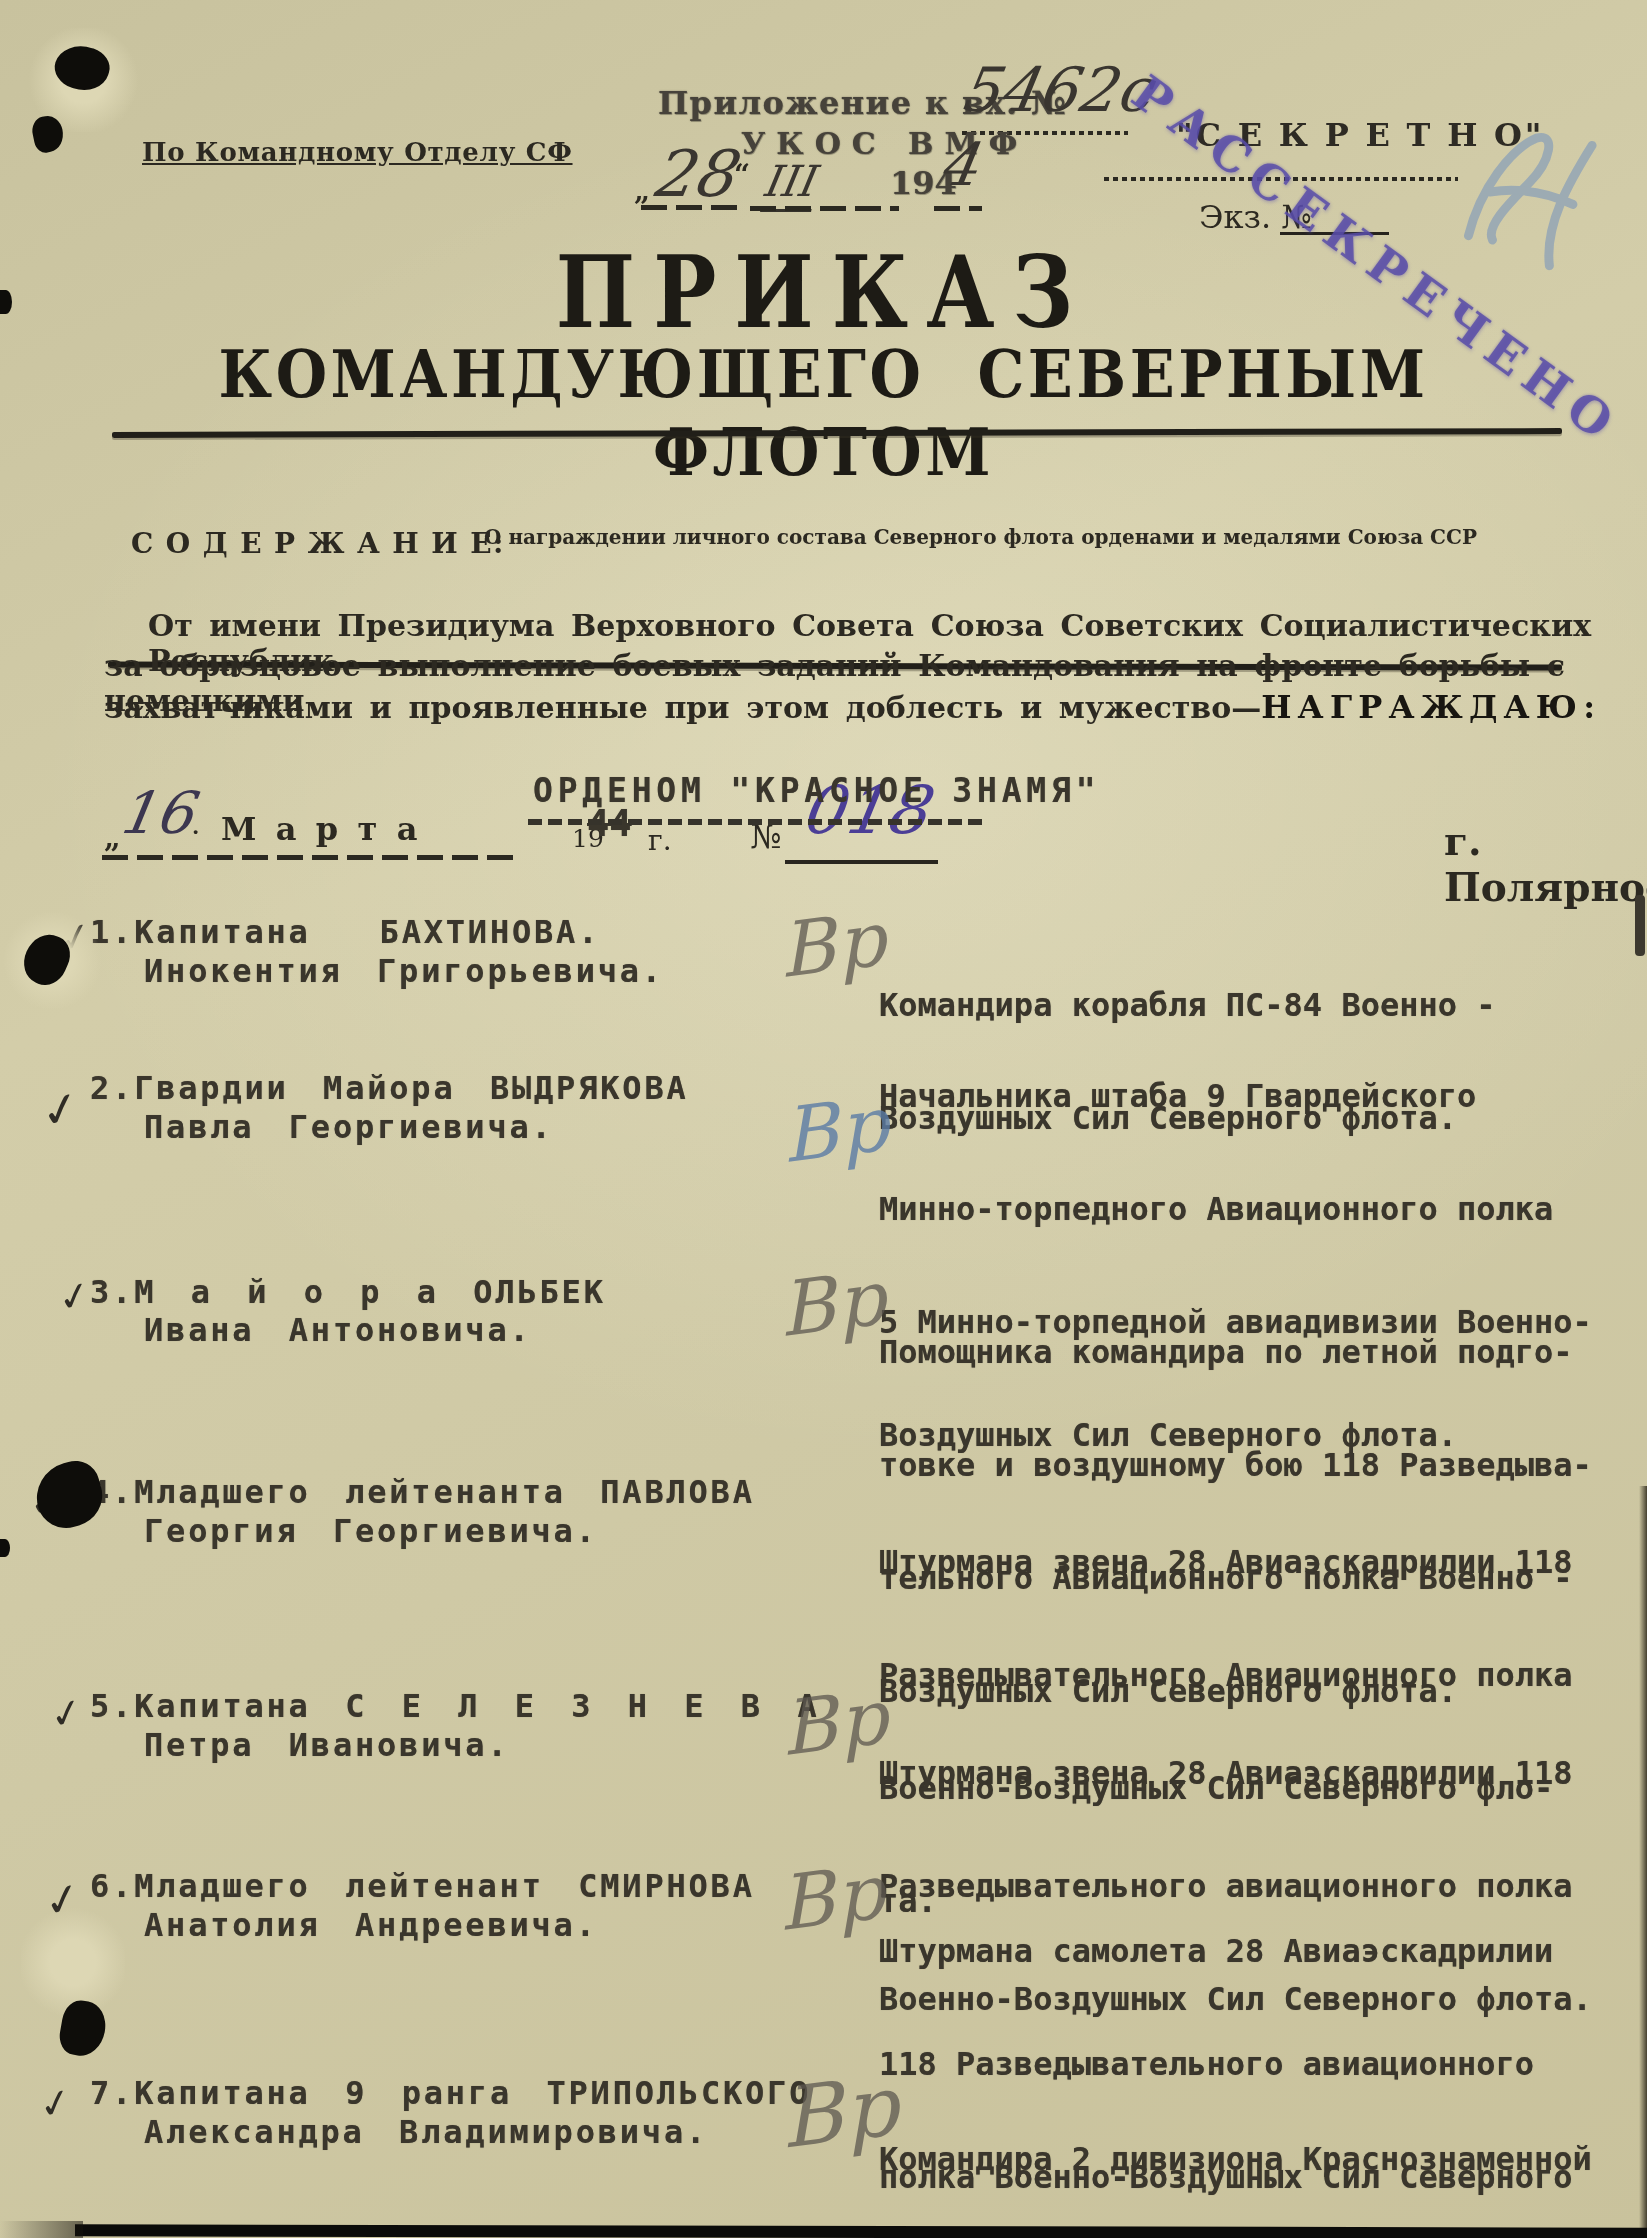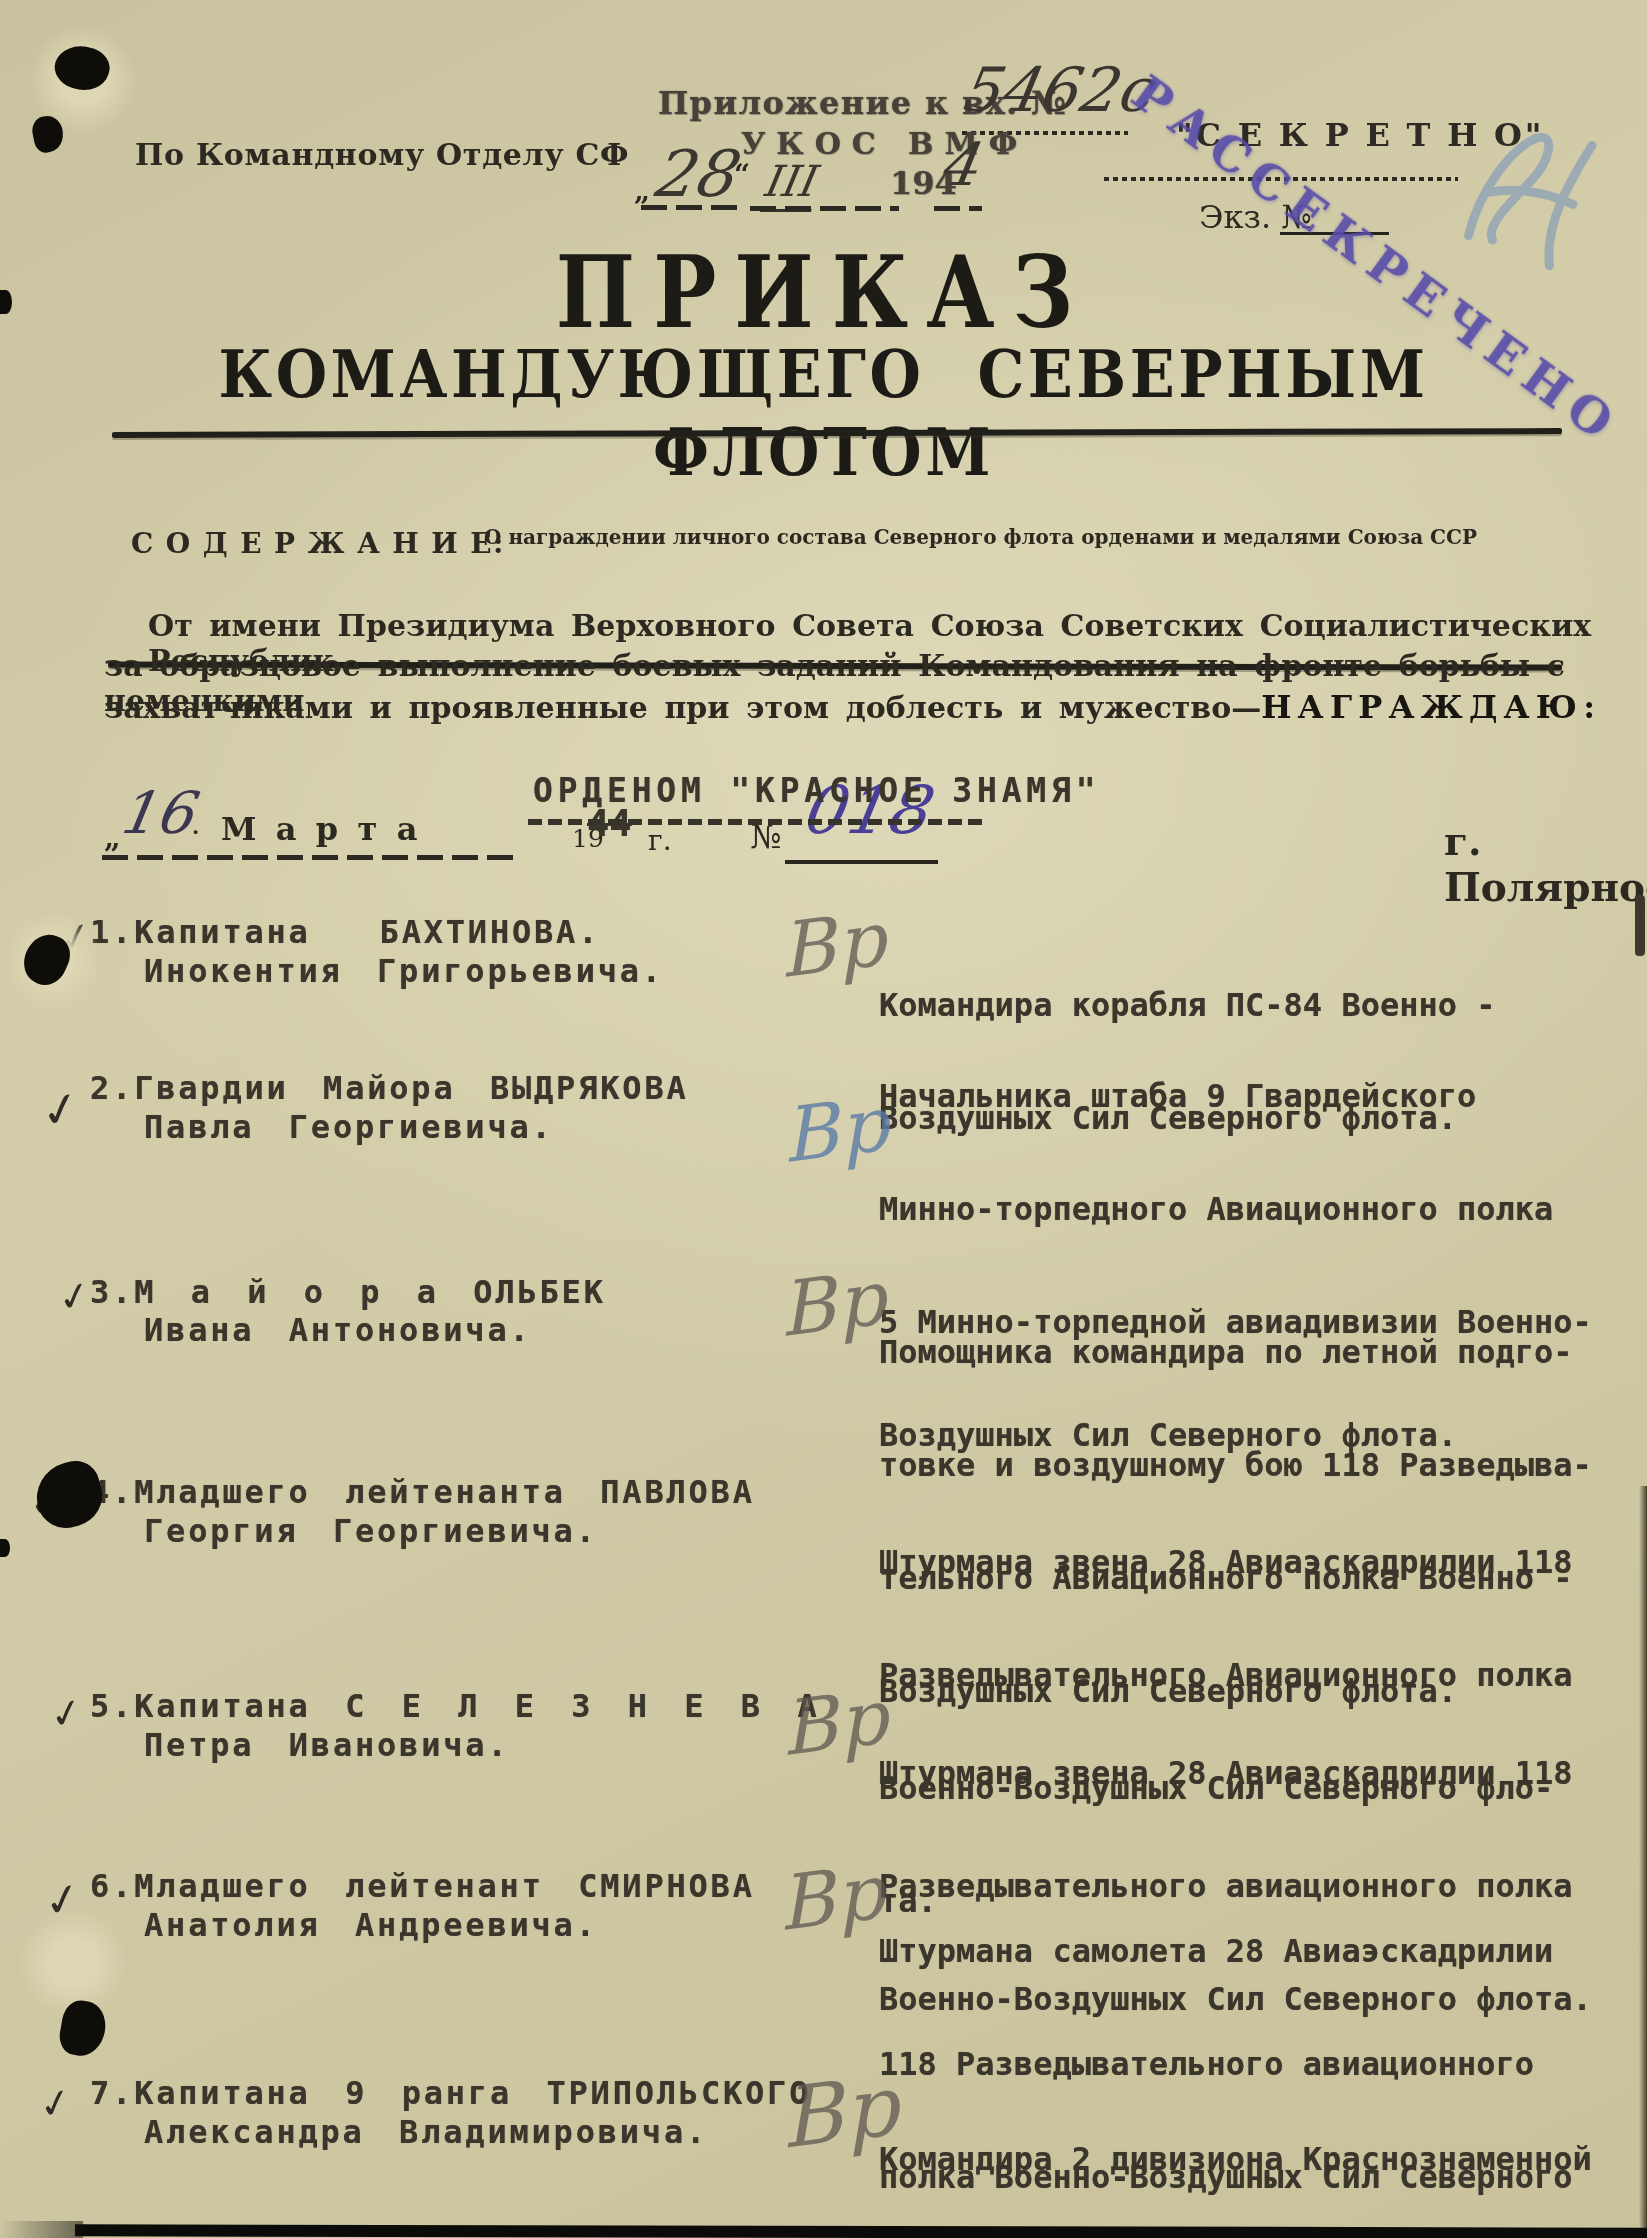--- a/index.html
+++ b/index.html
@@ -35,21 +35,21 @@
   .stamp-purple{font-family:"DejaVu Serif",serif;font-weight:bold;
       color:rgba(88,76,168,.82);letter-spacing:9.7px;
       text-shadow:1.4px 1.4px 3.5px rgba(88,76,168,.35), -0.7px -0.7px 2.1px rgba(88,76,168,.25);}
   .rubber{color:#46423a;text-shadow:0 0 1.4px rgba(70,65,55,.7),0.7px 0.7px 0 rgba(70,65,55,.35);}
 </style>
 </head>
 <body>
 
 <div id="page">
 
-  <div class="abs print" style="left:135px;top:137px;font-size:30px;letter-spacing:0.7px;">По Командному Отделу СФ</div>
+  <div class="abs print" style="left:142px;top:137px;font-size:26px;letter-spacing:0.7px;text-decoration:underline;">По Командному Отделу СФ</div>
 
   <div class="abs print rubber" style="left:658px;top:84px;font-size:32px;letter-spacing:1.4px;">Приложение к вх. №</div>
   <div class="abs hand" style="left:966px;top:54px;font-size:61px;">5462с</div>
   <div class="abs dotline" style="left:962px;top:131px;width:166px;"></div>
   <div class="abs print rubber" style="left:741px;top:126px;font-size:30px;letter-spacing:11px;">УКОС ВМФ</div>
   <div class="abs print" style="left:634px;top:174px;font-size:28px;">„</div>
   <div class="abs hand" style="left:658px;top:137px;font-size:64px;">28</div>
   <div class="abs print" style="left:734px;top:158px;font-size:28px;">“</div>
   <div class="abs dashline" style="left:641px;top:205px;width:100px;"></div>
   <div class="abs hand" style="left:766px;top:156px;font-size:43px;border-bottom:3.5px solid #35322b;padding-bottom:2.8px;">III</div>

